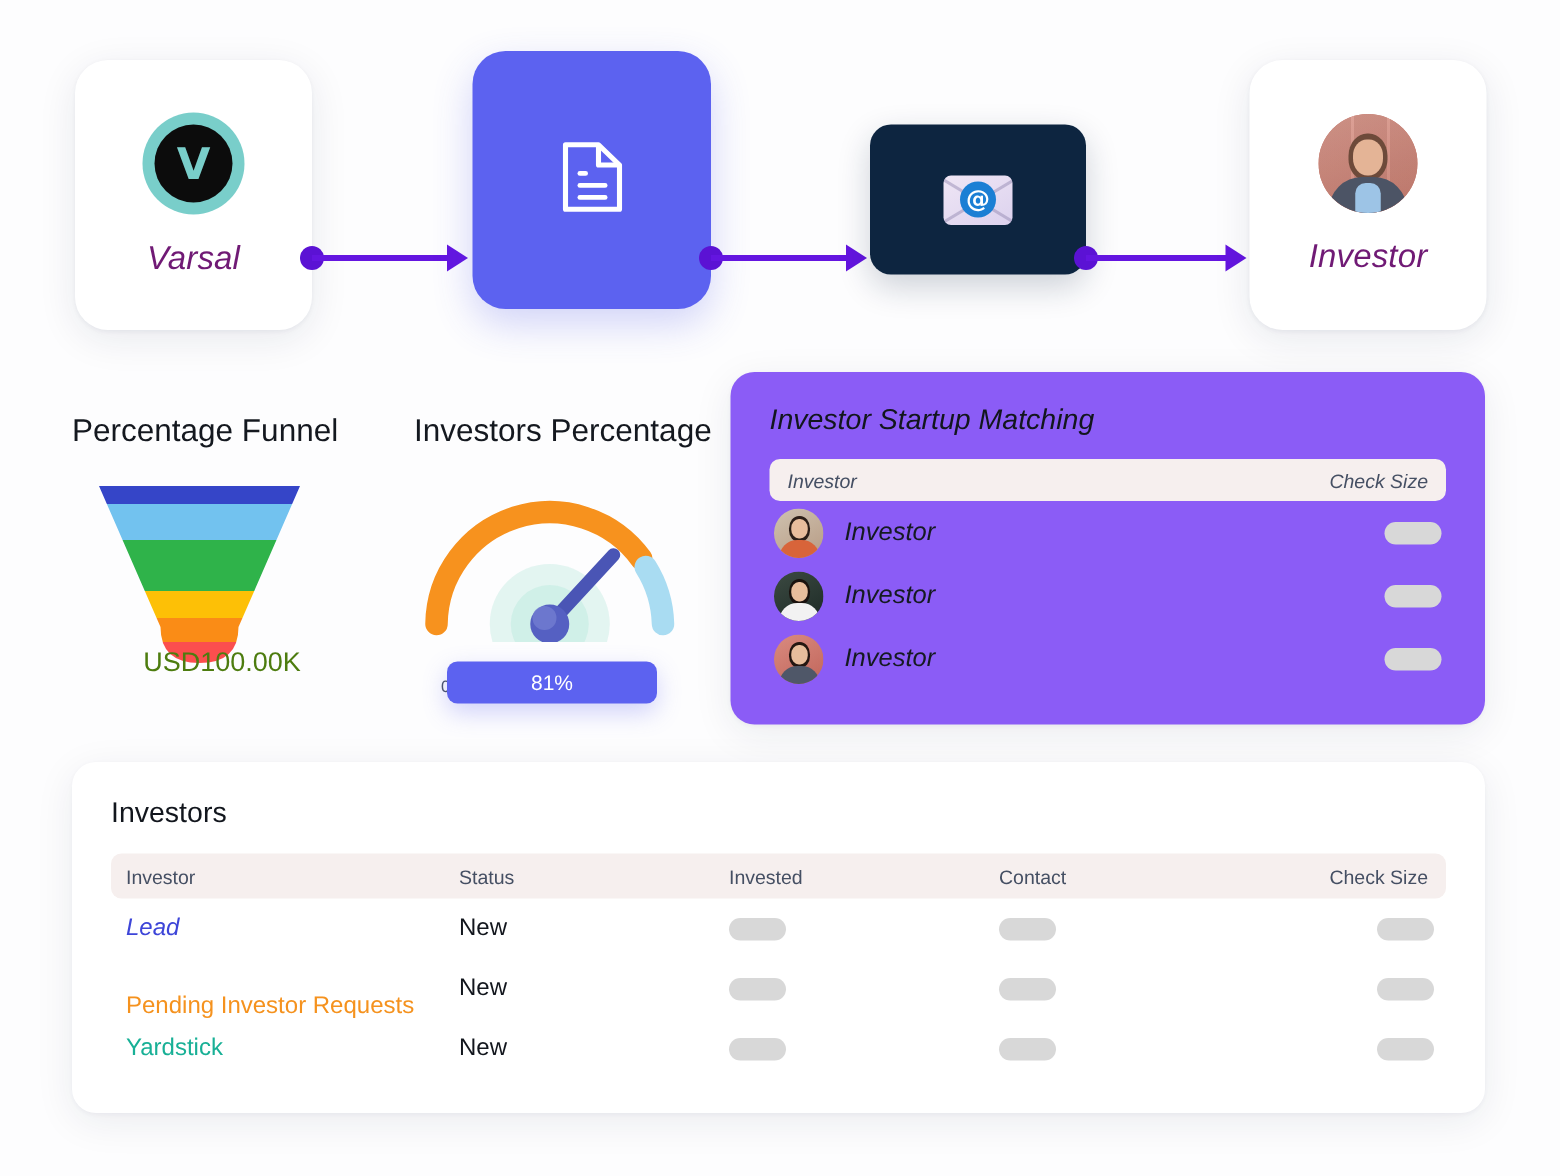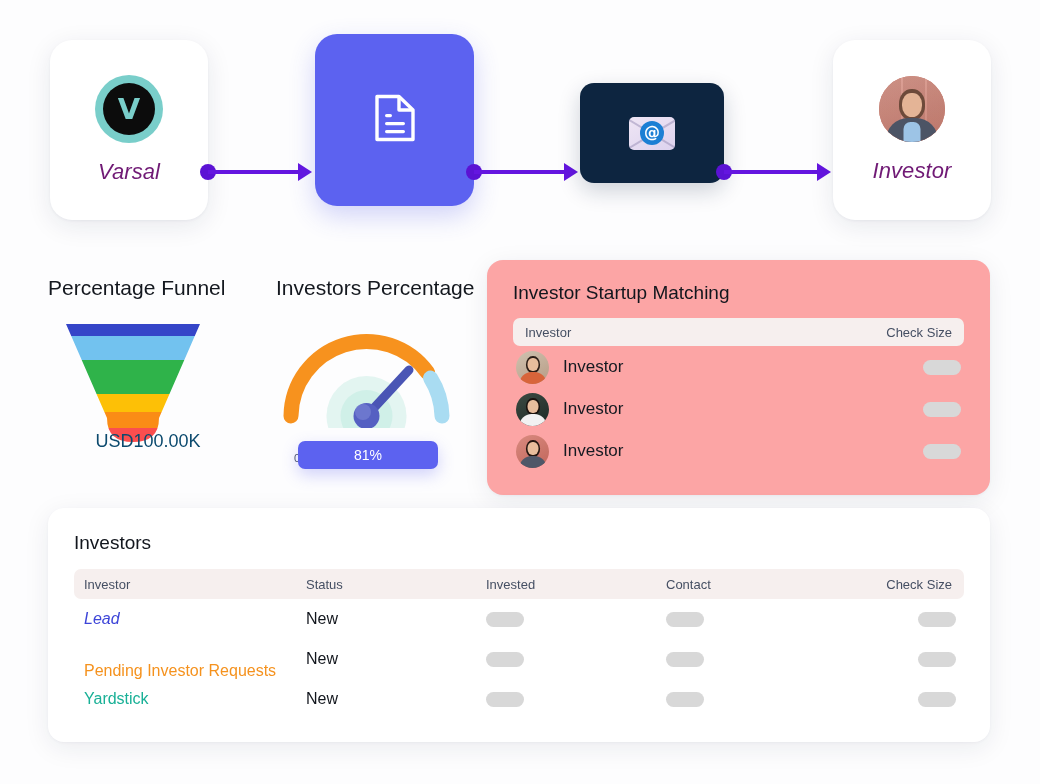--- a/index.html
+++ b/index.html
@@ -108,41 +108,42 @@
   .connector.c3 .head { left: 101px; }
 
   
   .section-title { font-size: 21px; color: #14181f; font-weight: 400; }
 
   .funnel-block { position: absolute; left: 48px; top: 276px; width: 200px; }
   .funnel-block .section-title { margin-bottom: 8px; }
   .funnel-wrap { position: relative; width: 200px; height: 130px; margin-top: 22px; }
   .funnel-svg { position: absolute; left: 15px; top: 0; }
   .funnel-amount { position: absolute; left: 0; top: 155px; width: 200px;
-    text-align: center; font-size: 18px; color: #0c4a6e; }
+    text-align: center; font-size: 18px; color: #4d7c0f; }
 
   .gauge-block { position: absolute; left: 276px; top: 276px; width: 200px; }
   .gauge-wrap { position: relative; width: 200px; height: 130px; margin-top: 14px; }
   .gauge-svg { position: absolute; left: 3px; top: 4px; }
   .gauge-tick { position: absolute; font-size: 11px; color: #4a5265; top: 138px; }
   .gauge-tick.min { left: 18px; }
   .gauge-tick.max { left: 140px; }
   .gauge-badge {
     position: absolute; left: 22px; top: 165px; width: 140px; height: 28px;
     background: #5c62f0; border-radius: 7px; color: #fff; font-size: 14px;
     display: flex; align-items: center; justify-content: center;
     box-shadow: 0 6px 16px rgba(92,98,240,.28);
   }
 
   
   .match-card {
-    position: absolute; left: 487px; top: 260px; width: 503px; height: 235px;
-    background: #fca5a5; border-radius: 16px;
+    position: absolute; left: 487px; top: 248px; width: 503px; height: 235px;
+    background: #8b5cf6; border-radius: 16px;
     box-shadow: 0 6px 26px rgba(23,33,70,.08), 0 1px 3px rgba(23,33,70,.04);
     padding: 22px 26px;
+    font-style: italic;
   }
   .match-title { font-size: 19px; color: #12161d; margin-bottom: 14px; }
   .match-head {
     display: flex; align-items: center; height: 28px; background: #f6efee;
     border-radius: 7px; padding: 0 12px; font-size: 13px; color: #454f63;
   }
   .match-head .c1 { flex: 1; }
   .match-row { display: flex; align-items: center; height: 42px; padding: 0 3px; }
   .match-row .name { flex: 1; font-size: 17px; color: #151a21; margin-left: 14px; }
   .pill { width: 38px; height: 15px; border-radius: 9px; background: #d8d8d8; }

